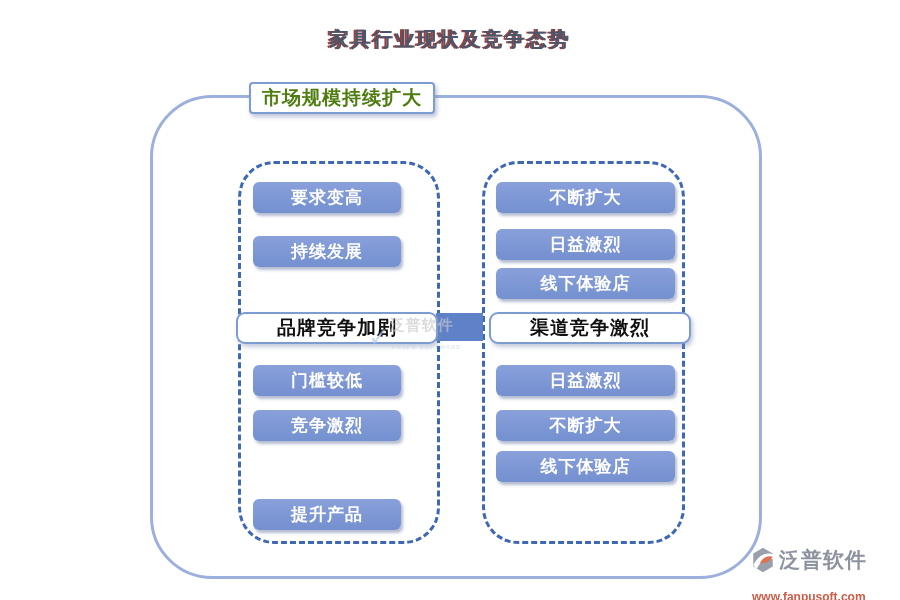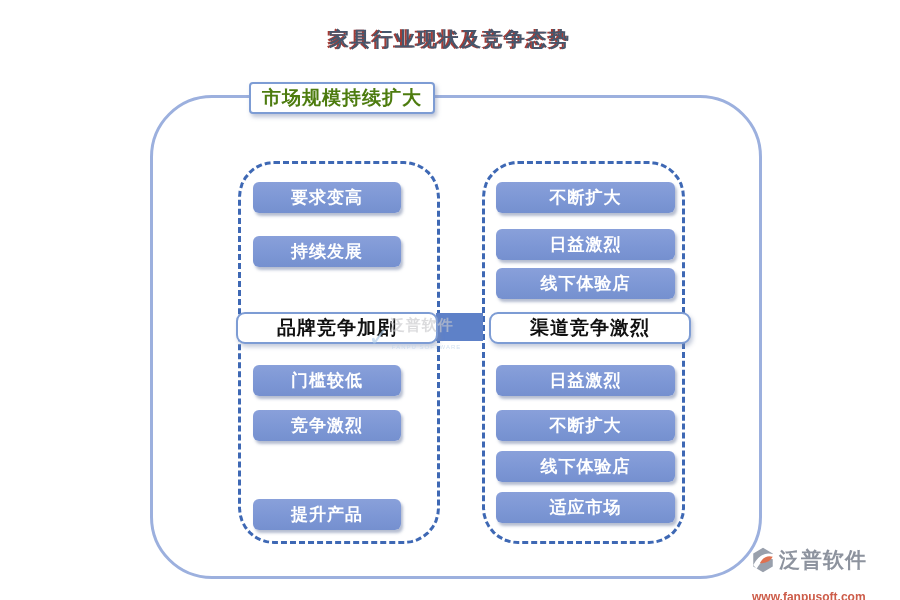--- a/index.html
+++ b/index.html
@@ -101,21 +101,20 @@
   <div class="pill pl" style="top:410px">竞争激烈</div>
   <div class="pill pl" style="top:499px">提升产品</div>
 
   <div class="pill pr" style="top:182px">不断扩大</div>
   <div class="pill pr" style="top:229px">日益激烈</div>
   <div class="pill pr" style="top:268px">线下体验店</div>
 
   <div class="pill pr" style="top:365px">日益激烈</div>
   <div class="pill pr" style="top:410px">不断扩大</div>
   <div class="pill pr" style="top:451px">线下体验店</div>
-  <div class="pill pr" style="top:492px">适应市场</div>
 
   <div class="watermark">
     <div class="wm-row">
       <span class="wm-check">✓</span>
       <span>
         <span class="wm-text">泛普软件</span><br>
         <span class="wm-sub">FANPU SOFTWARE</span>
       </span>
     </div>
   </div>

